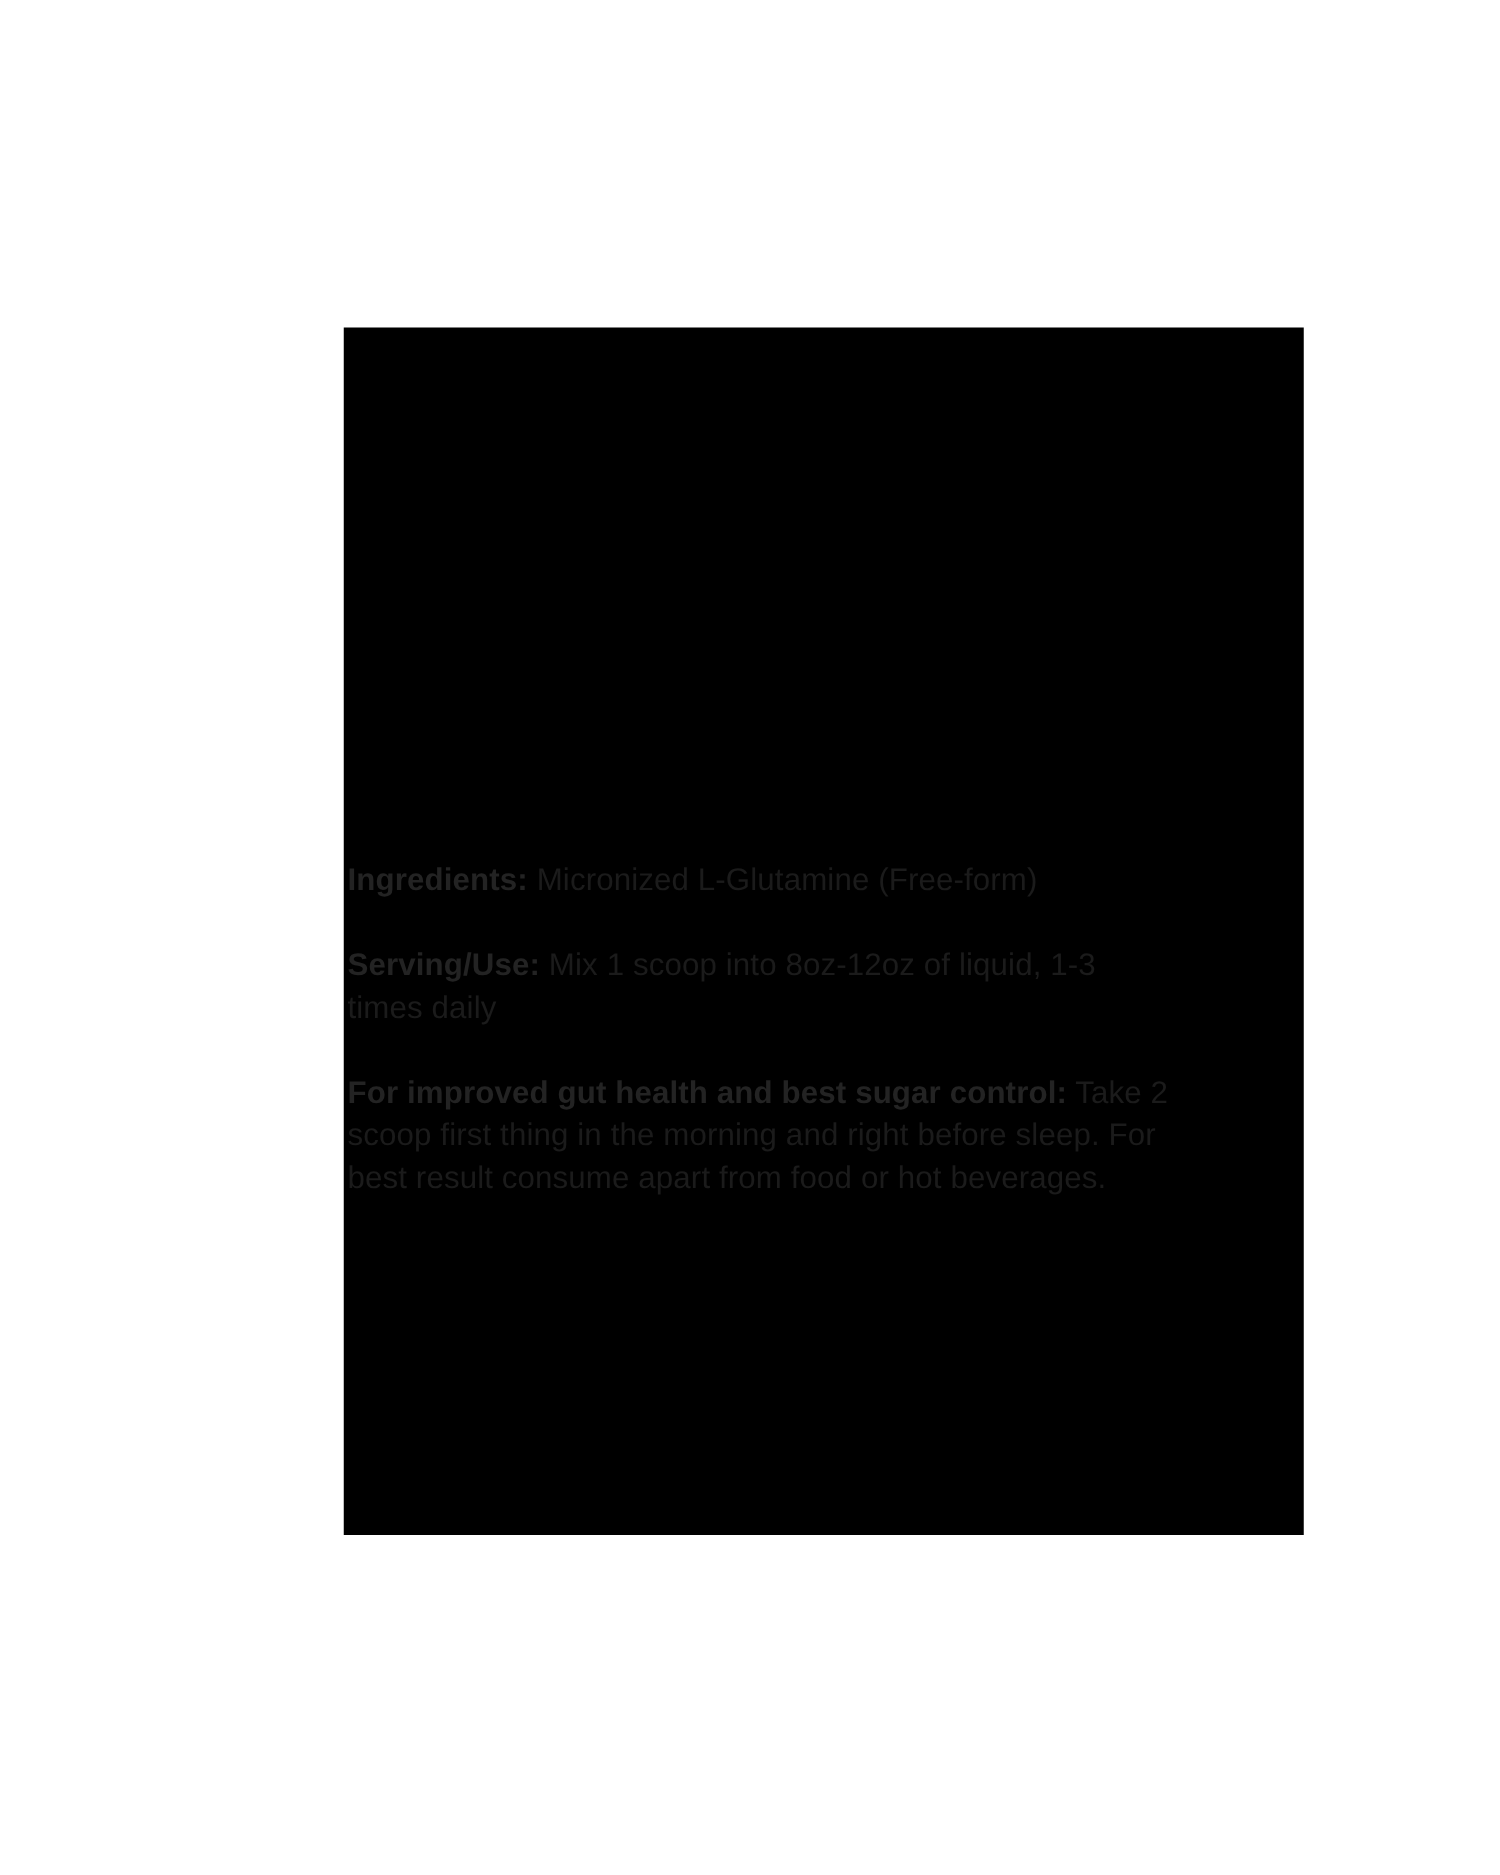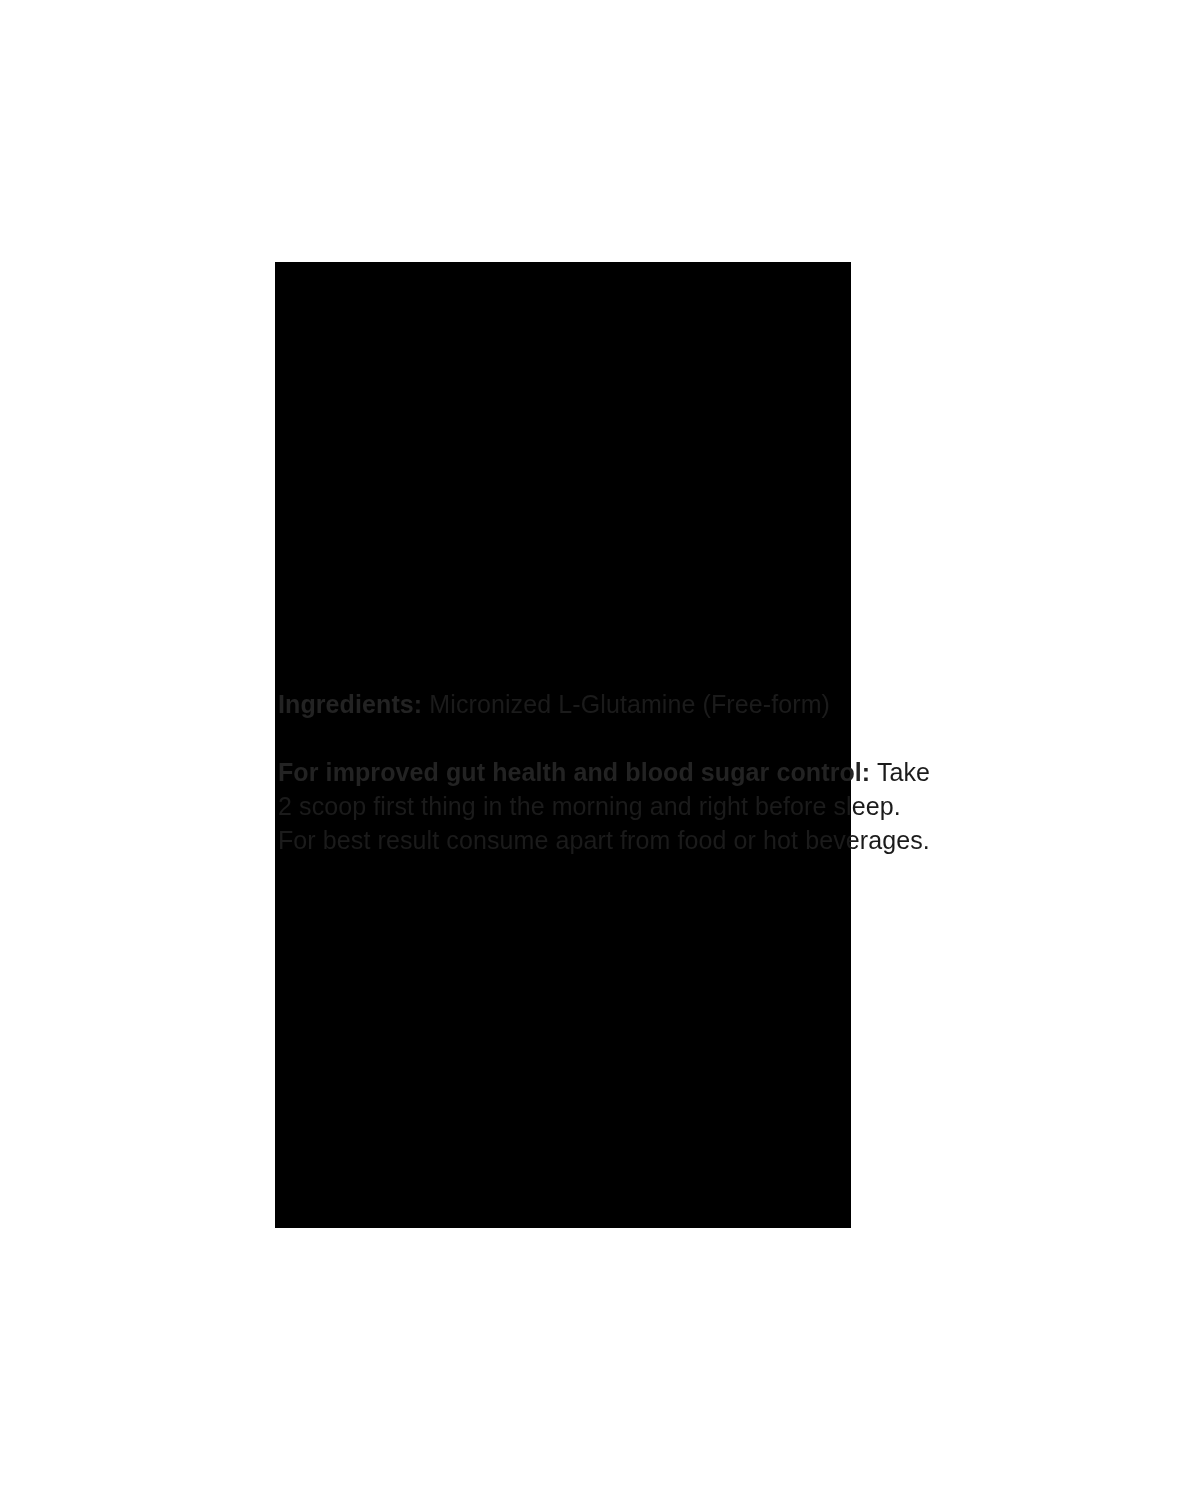--- a/index.html
+++ b/index.html
@@ -13,21 +13,21 @@
     position: relative;
     font-family: "Liberation Sans", sans-serif;
     overflow: hidden;
   }
 
   
   #label-panel {
     position: absolute;
     left: 275px;
     top: 262px;
-    width: 576px;
+    width: 768px;
     height: 966px;
     background: #000000;
     box-sizing: border-box;
   }
 
   
   #info-block {
     position: absolute;
     left: 0px;
     top: 425px;
@@ -62,20 +62,23 @@
 
 <div id="label-panel">
 
   <div id="info-block">
 
     <p class="para">
       <span class="lead">Ingredients:</span><span class="body-text"> Micronized L-Glutamine (Free-form)</span>
     </p>
 
 
+    <p class="para">
+      <span class="lead">Serving/Use:</span><span class="body-text"> Mix 1 scoop into 8oz-12oz of liquid, 1-3 times daily</span>
+    </p>
 
     <p class="para">
-      <span class="lead">For improved gut health and blood sugar control:</span><span class="body-text"> Take 2 scoop first thing in the morning and right before sleep. For best result consume apart from food or hot beverages.</span>
+      <span class="lead">For improved gut health and best sugar control:</span><span class="body-text"> Take 2 scoop first thing in the morning and right before sleep. For best result consume apart from food or hot beverages.</span>
     </p>
 
 
   </div>
 </div>
 
 </body></html>

